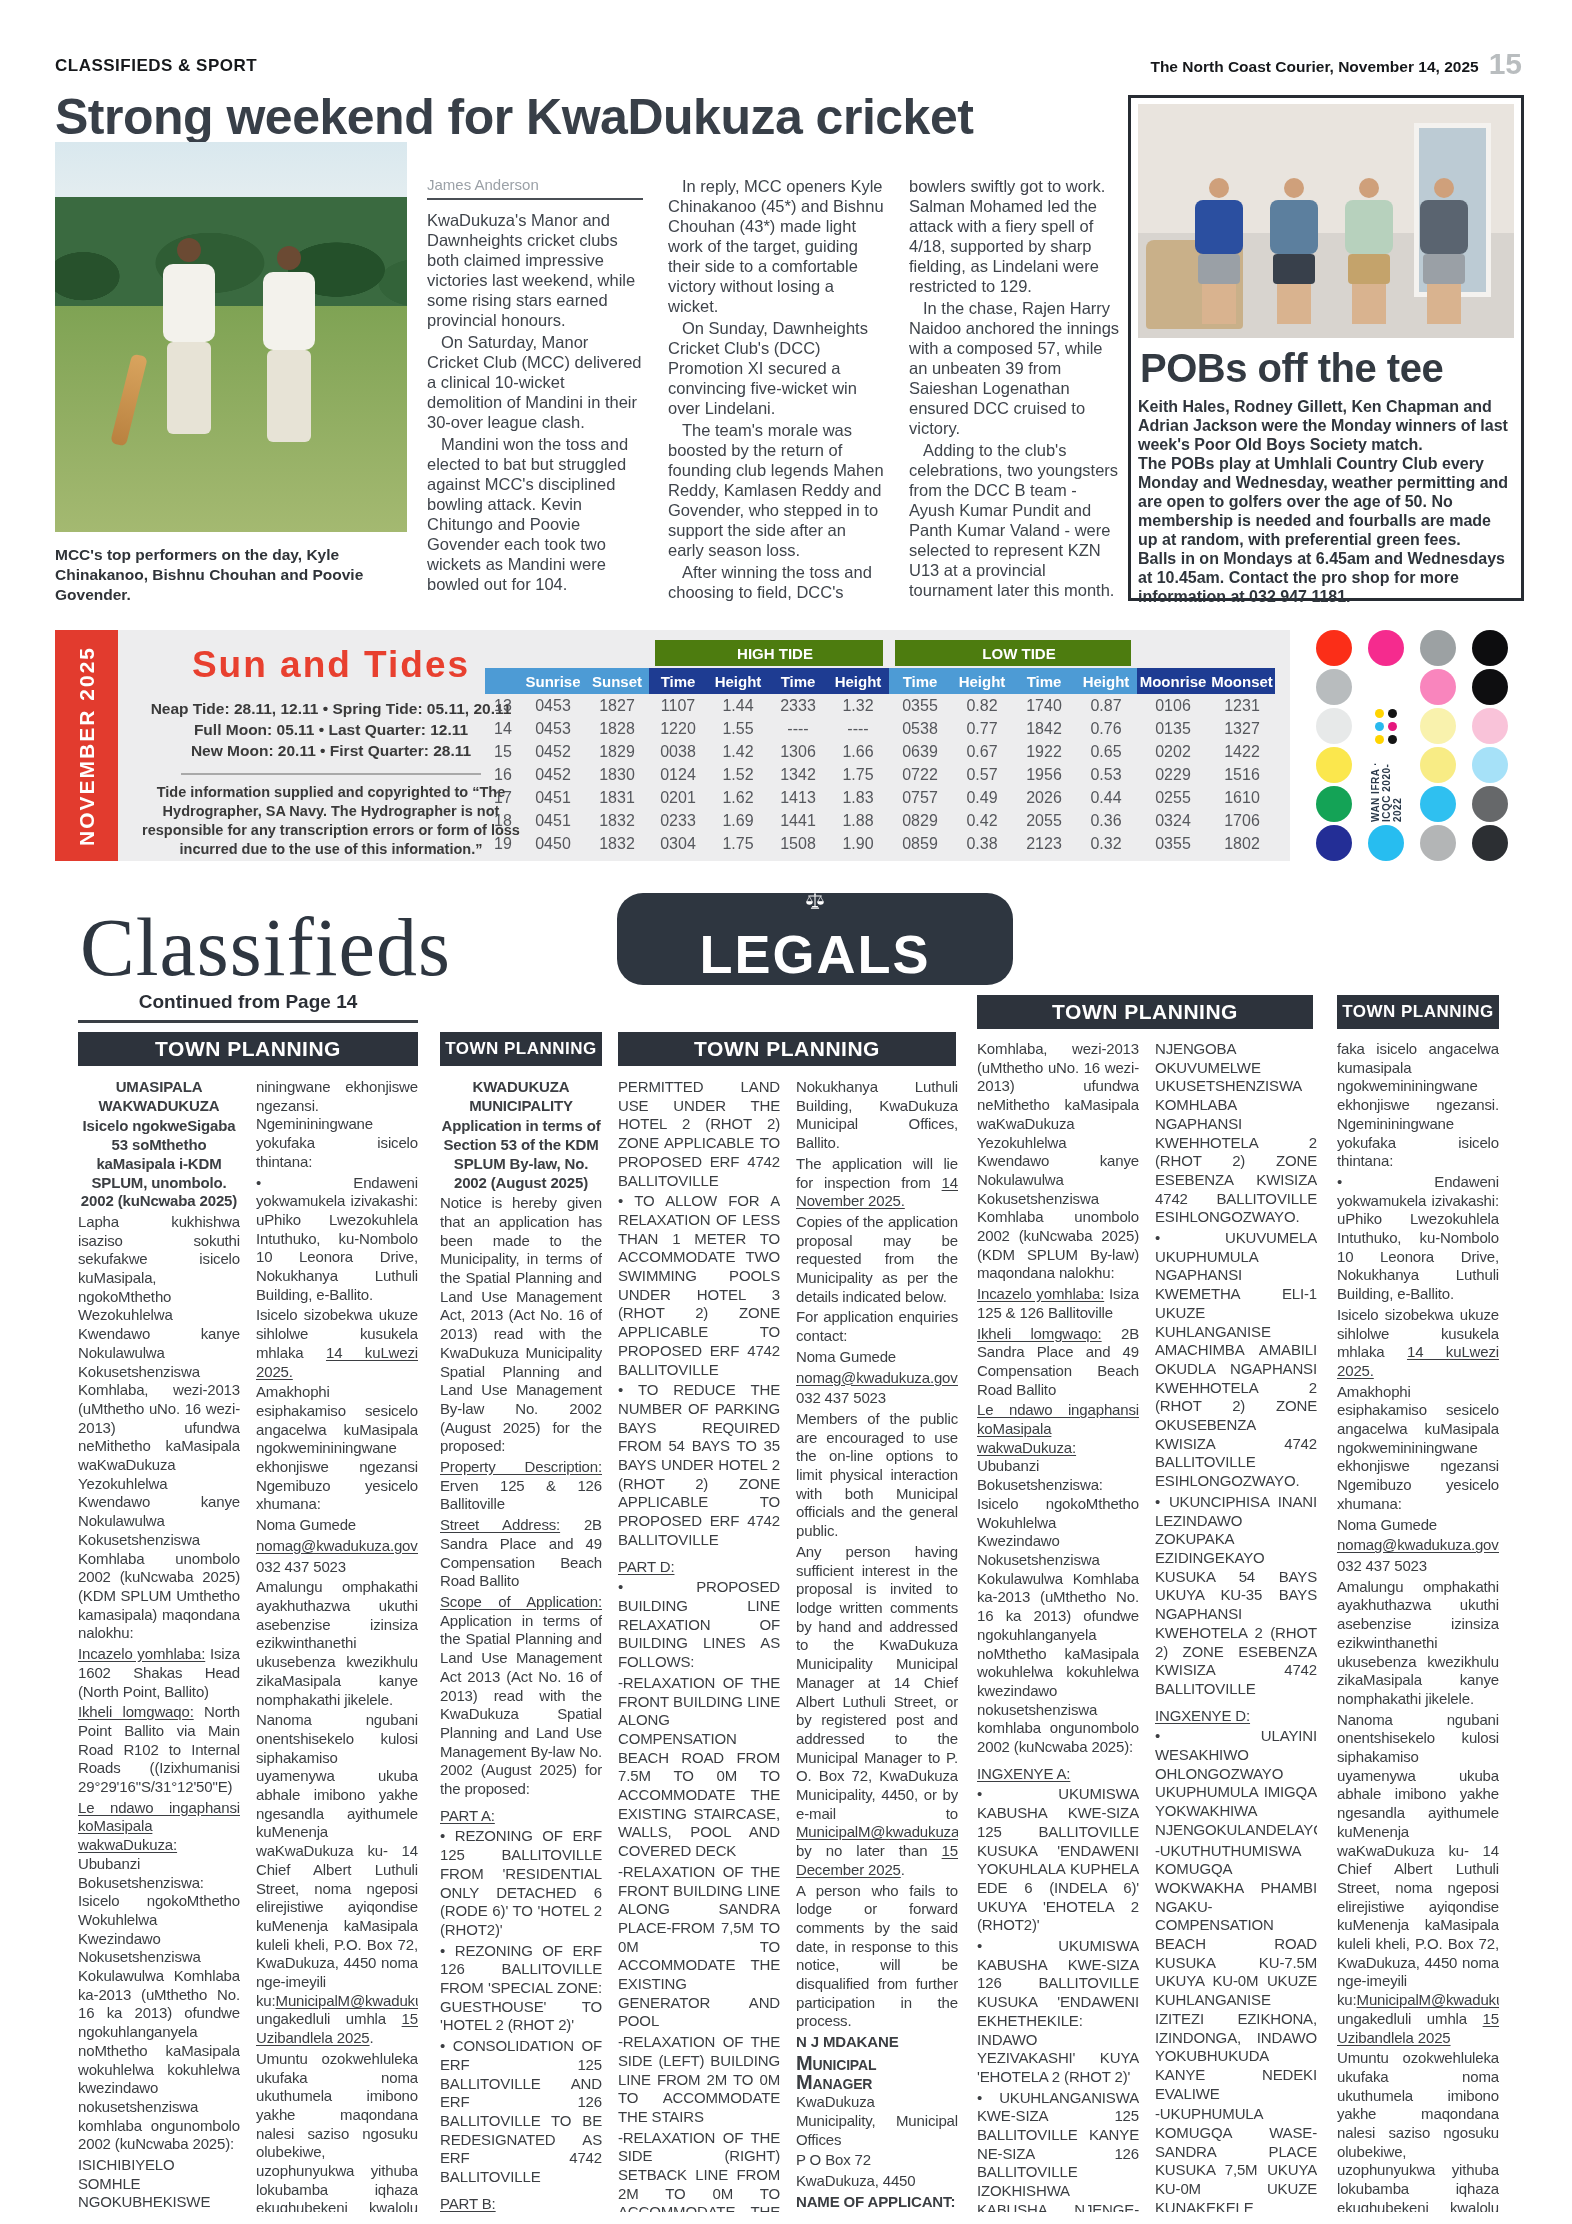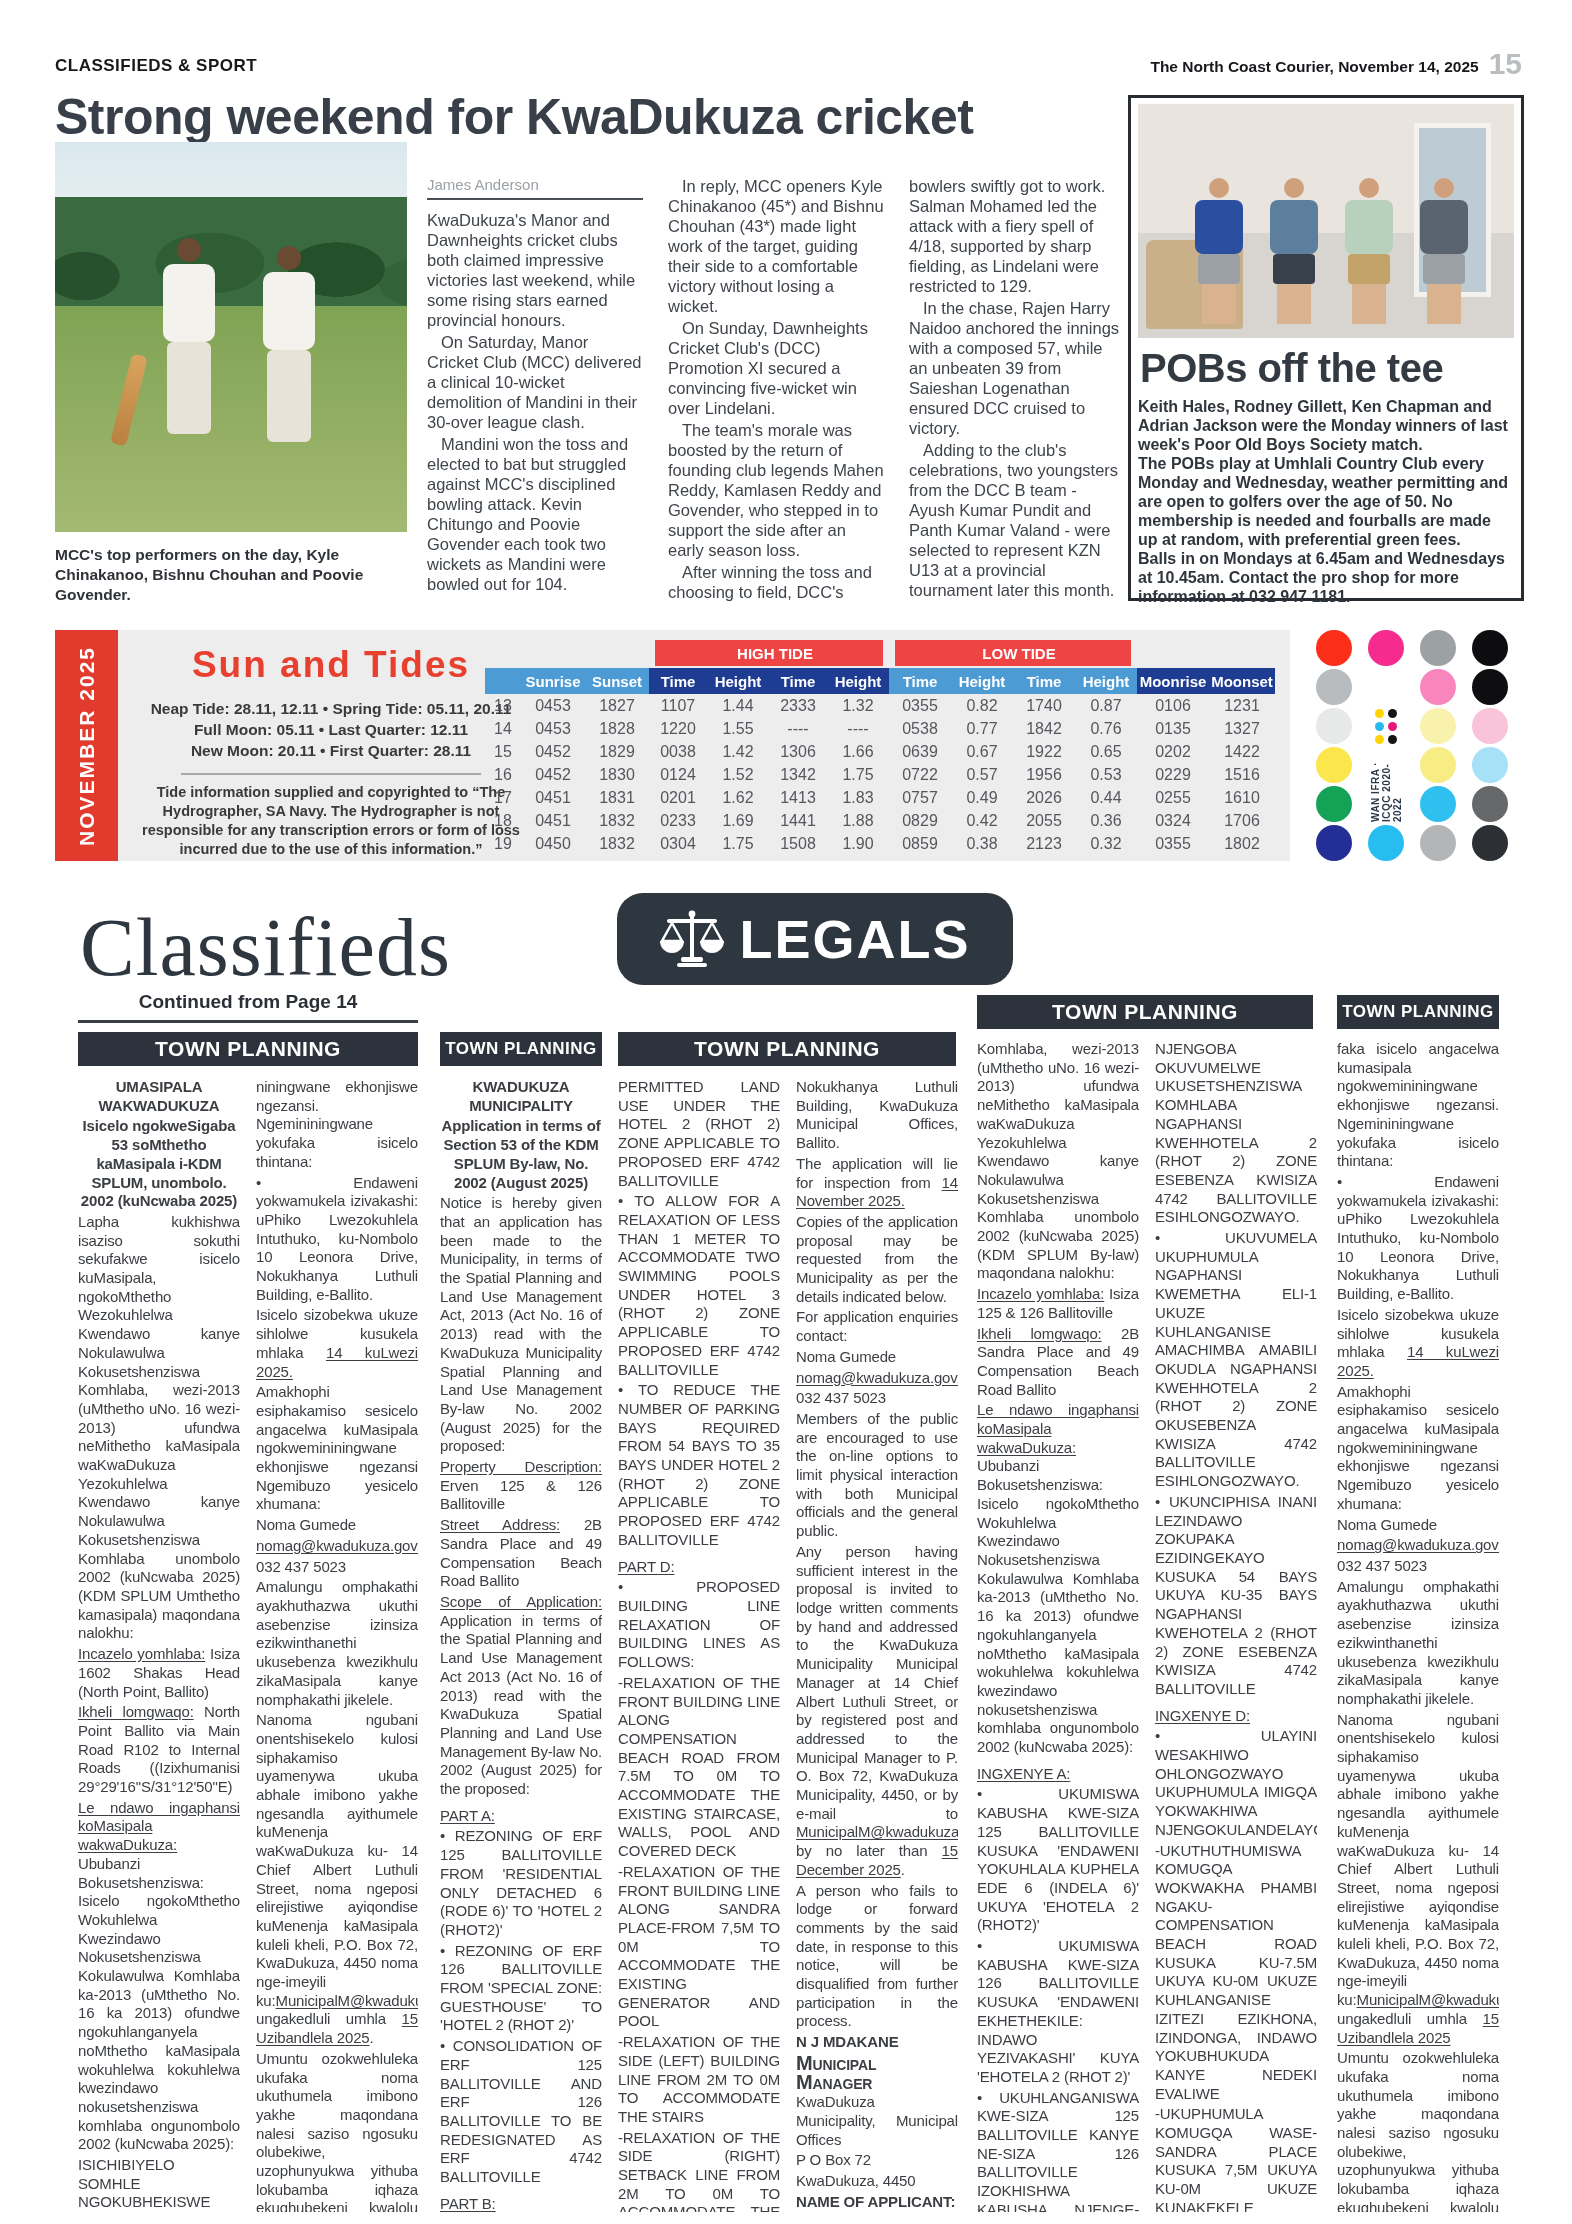--- a/index.html
+++ b/index.html
@@ -58,21 +58,21 @@
   .month-band span{writing-mode:vertical-rl;transform:rotate(180deg);color:#fff;font-weight:bold;
                    font-size:21px;letter-spacing:2px;}
   .tides-info{position:absolute;left:72px;top:6px;width:408px;text-align:center;}
   .tides-title{color:#e8402f;font-size:37px;font-weight:bold;letter-spacing:2px;margin:8px 0 12px;}
   .tide-line{font-size:15.5px;font-weight:bold;color:#3a3a3a;line-height:21px;}
   .tide-divider{width:300px;border-top:2px solid #a9a9a9;margin:12px auto 8px;}
   .tide-disc{font-size:14.5px;font-weight:bold;color:#3a3a3a;line-height:19px;}
   .tide-grid{position:absolute;left:430px;top:10px;display:grid;
      grid-template-columns:36px 64px 64px 58px 62px 58px 62px 62px 62px 62px 62px 72px 66px;
      grid-auto-rows:auto;}
-  .tg-redrow{height:26px;display:flex;align-items:center;justify-content:center;background:#ef4444;
+  .tg-redrow{height:26px;display:flex;align-items:center;justify-content:center;background:#4d7c0f;
      color:#fff;font-weight:bold;font-size:15px;margin:0 6px 2px;padding-left:12px;}
   .tg-h{height:26px;display:flex;align-items:center;justify-content:center;color:#fff;font-weight:bold;
      font-size:15px;}
   .lb{background:#4d9bd5;} .db{background:#1e3c92;}
   .tg-c{height:23px;display:flex;align-items:center;justify-content:center;font-size:16px;color:#55575c;}
   .tg-spacer{height:26px;}
   
   .dots{position:absolute;left:1316px;top:630px;display:grid;grid-template-columns:repeat(4,36px);
         grid-auto-rows:36px;column-gap:16px;row-gap:3px;}
   .dot{width:36px;height:36px;border-radius:50%;}
@@ -81,21 +81,21 @@
   .mark-label{grid-row:span 2;display:flex;align-items:center;justify-content:center;}
   .mark-label div{writing-mode:vertical-rl;transform:rotate(180deg);font-size:10px;font-weight:bold;
         color:#2b3a4a;line-height:11px;letter-spacing:.5px;}
   
   .cls-title{position:absolute;left:80px;top:892px;font-family:"Liberation Serif",serif;font-size:82px;
         color:#2e3640;letter-spacing:1px;margin-top:9px;}
   .cls-cont{position:absolute;left:78px;top:991px;width:340px;text-align:center;font-size:19px;
         font-weight:bold;color:#2b2f36;}
   .cls-rule{position:absolute;left:78px;top:1020px;width:340px;border-top:3px solid #3a3f45;}
   .legals{position:absolute;left:617px;top:893px;width:396px;height:92px;background:#2e3640;
-        border-radius:26px;display:flex;align-items:center;justify-content:center;gap:14px;}
+        border-radius:26px;display:flex;align-items:center;justify-content:center;gap:14px;flex-direction:column;}
   .legals-text{color:#fff;font-size:54px;font-weight:bold;letter-spacing:2px;}
   .tp-bar{position:absolute;height:34px;background:#2d333c;color:#fff;font-weight:bold;display:flex;
         align-items:center;justify-content:center;letter-spacing:.5px;}
   .cl-col{position:absolute;width:162px;overflow:hidden;font-size:15px;line-height:18.7px;
         color:#3b3e42;text-align:justify;letter-spacing:-.15px;}
   .cl-col p{margin:0 0 2px;}
   .cl-h{font-weight:bold;text-align:center;}
   .cl-b{font-weight:bold;text-align:left;}
   .cl-sc{font-weight:bold;font-variant:small-caps;text-align:left;font-size:20px;}
   .cl-m{margin-top:8px !important;}

